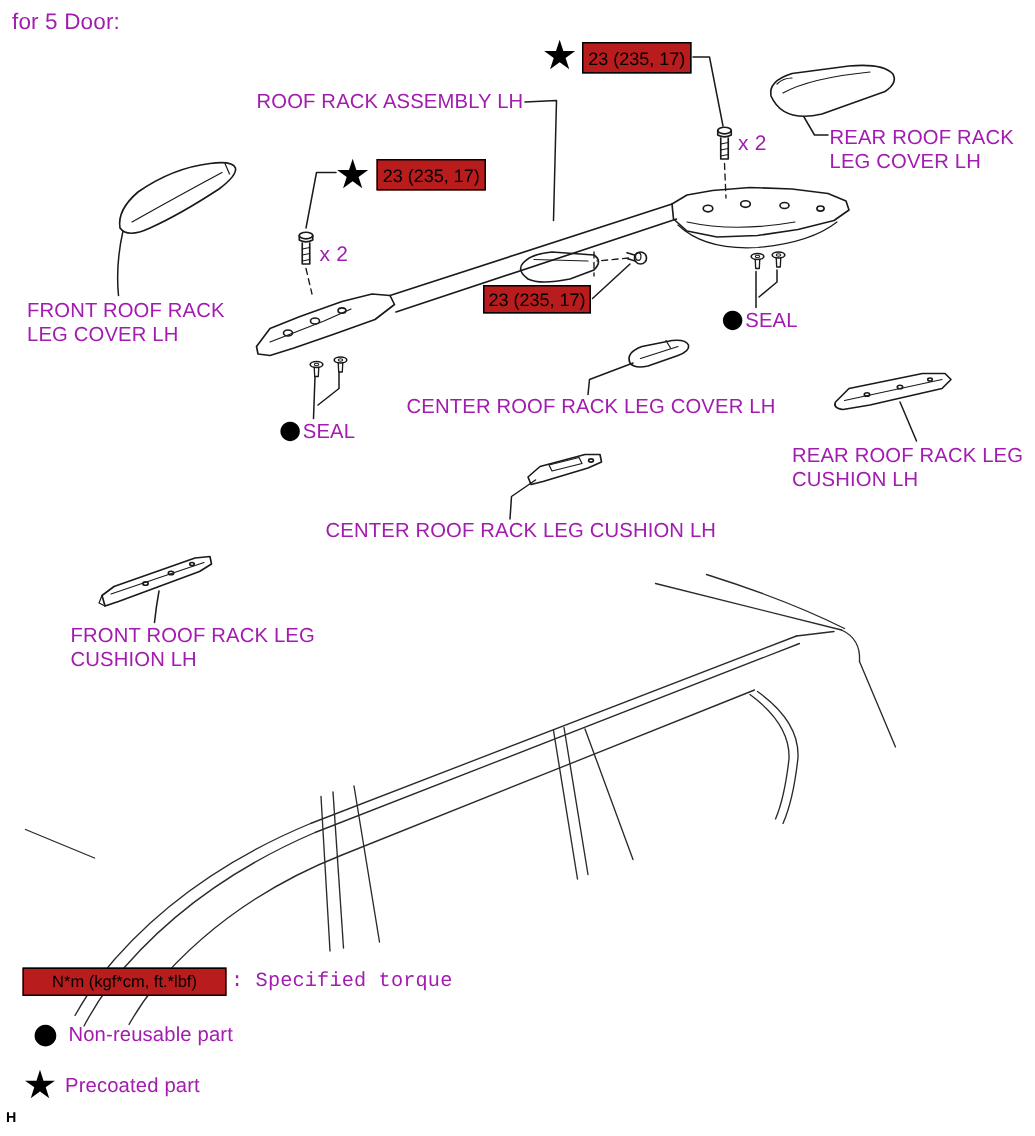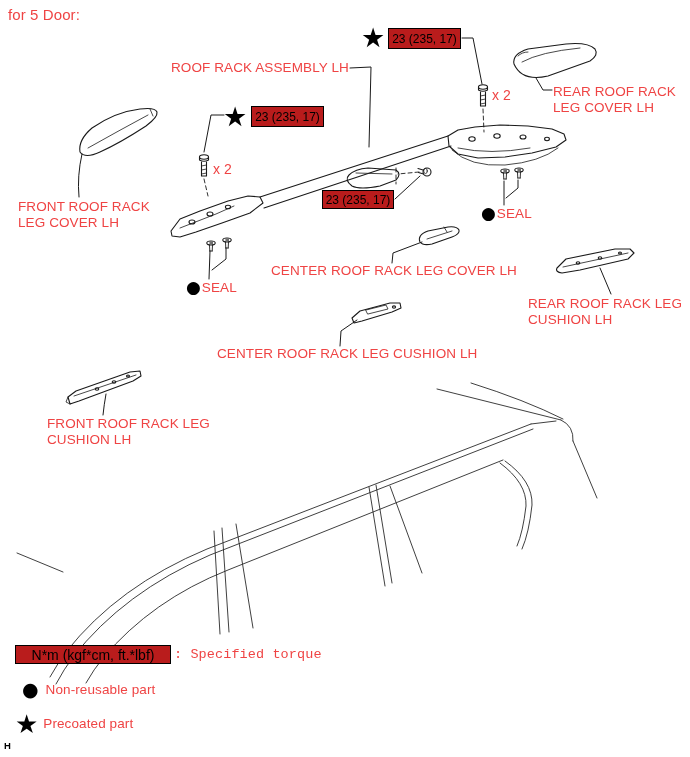--- a/index.html
+++ b/index.html
@@ -3,21 +3,21 @@
 <meta charset="utf-8">
 <style>
   html,body{margin:0;padding:0;background:#ffffff;}
   #stage{
     position:relative;width:690px;height:757px;background:#ffffff;overflow:hidden;
     font-family:"Liberation Sans",sans-serif;color:#000;
   }
   #art{position:absolute;left:0;top:0;}
   .lbl{
     position:absolute;font-size:13.5px;line-height:16px;white-space:nowrap;
-    color:#ef4444;letter-spacing:0.1px;
+    color:#a21caf;letter-spacing:0.1px;
   }
   .title{font-size:15px;}
   .tbox{
     position:absolute;box-sizing:border-box;border:1.7px solid #000;background:#b91c1c;
     display:flex;align-items:center;justify-content:center;
     font-size:12px;white-space:nowrap;padding:0 3px;
   }
   .star{
     position:absolute;font-family:"DejaVu Sans",sans-serif;font-size:27px;line-height:1;color:#000;
   }
@@ -220,21 +220,21 @@
   <div class="dotrow" style="left:186px;top:279px;">
     <span class="dot">●</span>
     <span class="lbl" style="position:static;">SEAL</span>
   </div>
   <div class="dotrow" style="left:481px;top:205px;">
     <span class="dot">●</span>
     <span class="lbl" style="position:static;">SEAL</span>
   </div>
 
   <div class="legrow" style="left:15px;top:645px;">
-    <div class="tbox" style="position:static;width:156px;height:19px;font-size:14px;">N*m (kgf*cm, ft.*lbf)</div>
+    <div class="tbox" style="position:static;width:136px;height:19px;font-size:11px;">N*m (kgf*cm, ft.*lbf)</div>
     <span class="lbl" style="position:static;margin-left:3px;font-family:Liberation Mono, monospace;">: Specified torque</span>
   </div>
 
   <div class="legrow" style="left:22px;top:680px;">
     <span class="legdot">●</span>
     <span class="lbl" style="position:static;">Non-reusable part</span>
   </div>
 
   <div class="legrow" style="left:15px;top:711px;">
     <span class="legstar">★</span>

